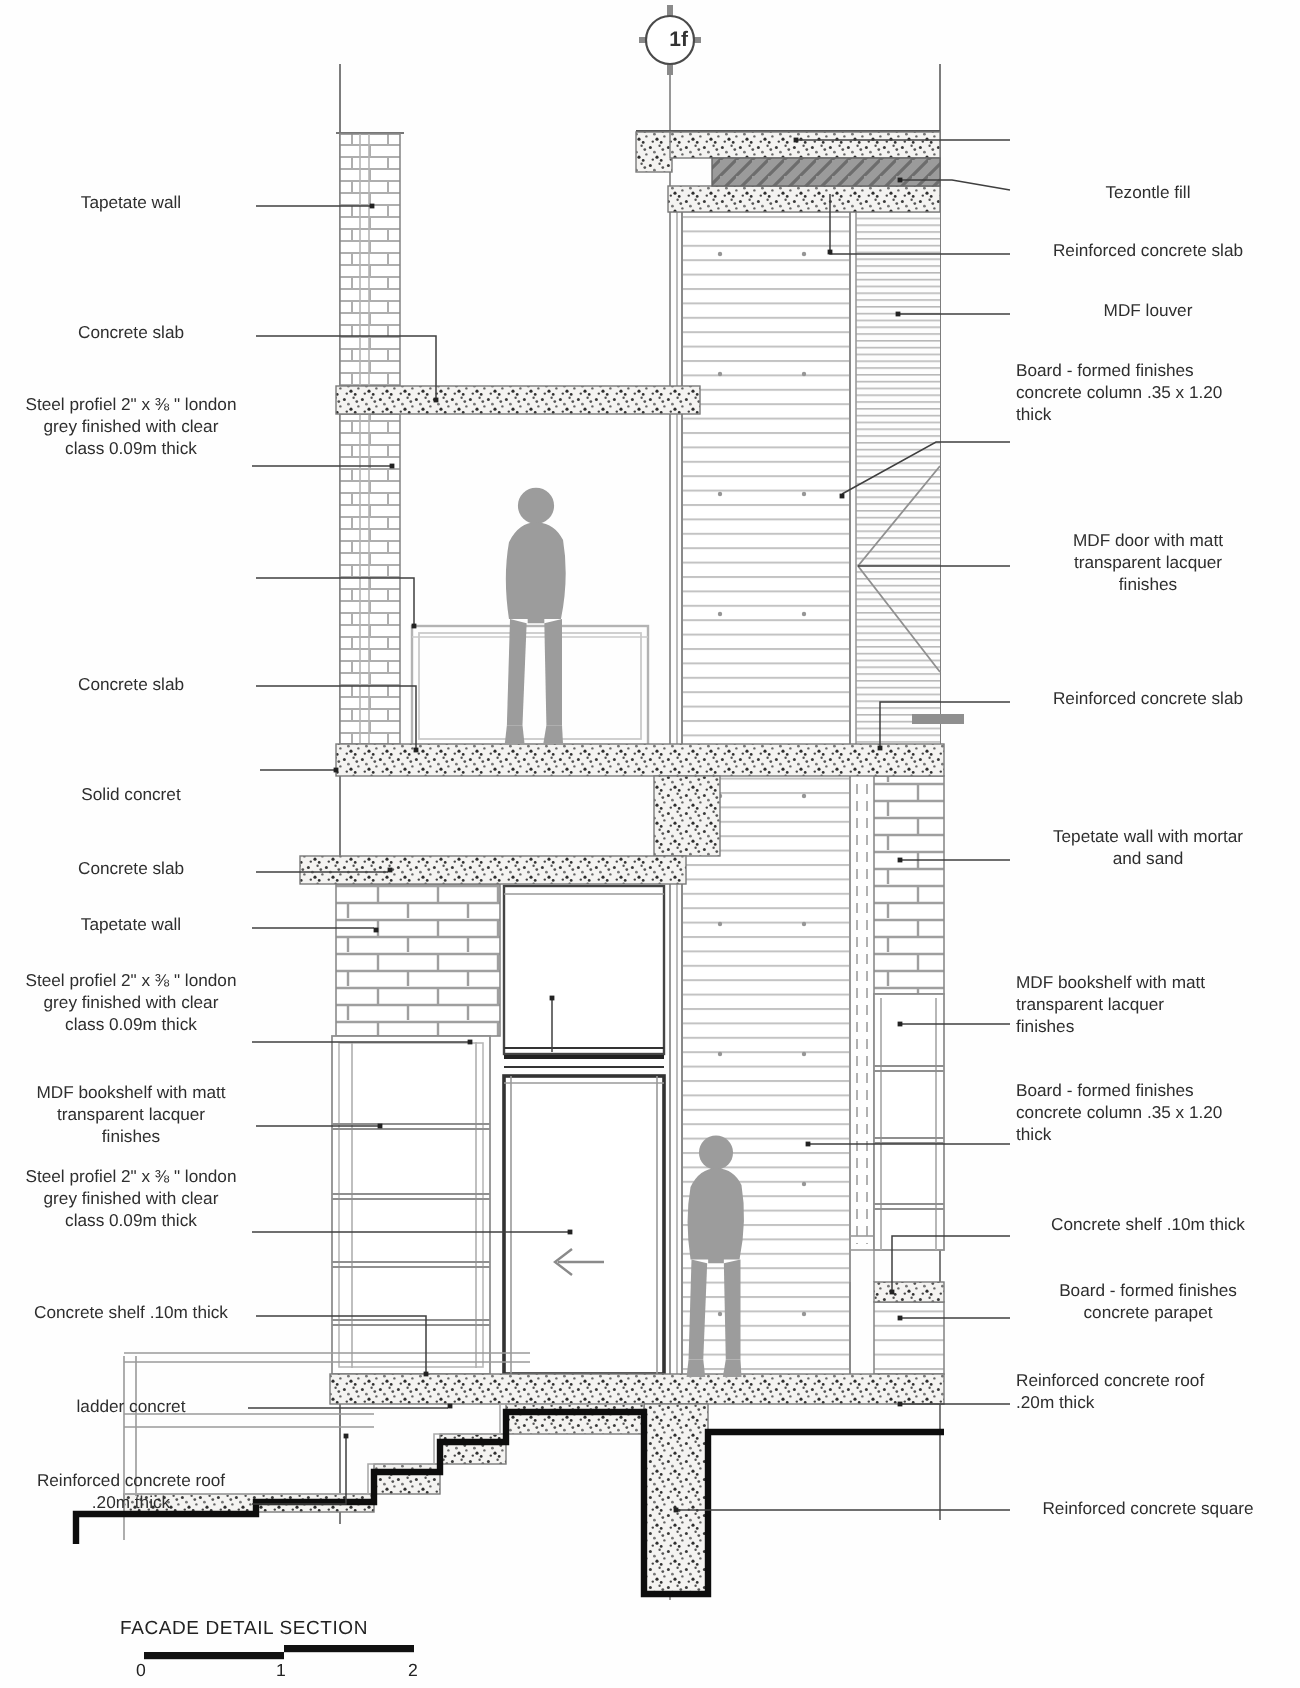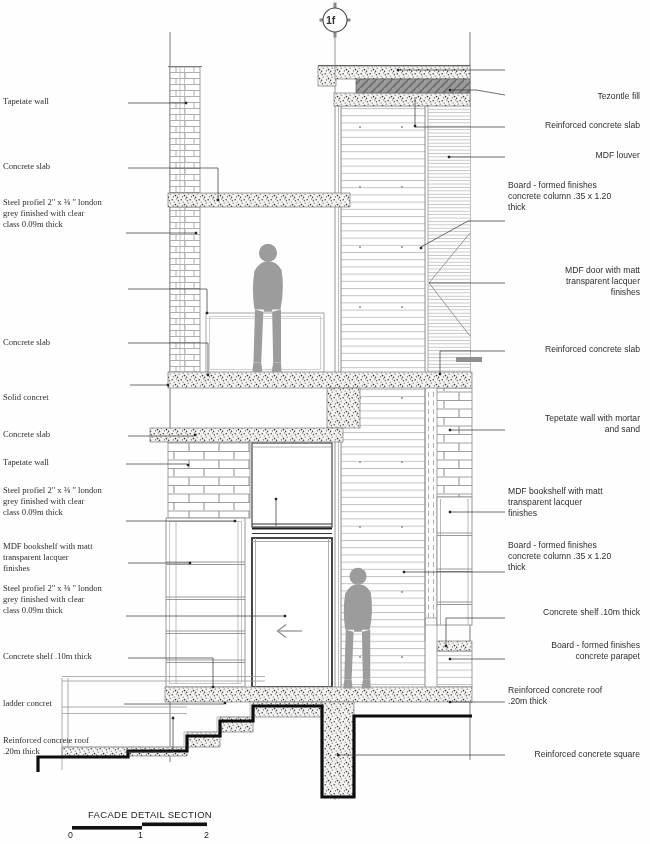--- a/index.html
+++ b/index.html
@@ -2,26 +2,26 @@
 <html><head>
 <meta charset="utf-8">
 <style>
   html,body{margin:0;padding:0;background:#fff;}
   #sheet{
     position:relative;width:650px;height:844px;background:#fefefe;
     font-family:"Liberation Sans", sans-serif;color:#2e2e2e;overflow:hidden;
   }
   #drawing-svg{position:absolute;left:0;top:0;}
   .lbl{position:absolute;font-size:8.6px;line-height:1.28;white-space:pre-line;}
-  .lbl-l{width:125px;left:3px;text-align:left;font-family:Liberation Serif, serif;}
-  .lbl-r{width:132px;left:508px;text-align:right;}
+  .lbl-l{width:125px;left:3px;text-align:center;}
+  .lbl-r{width:132px;left:508px;text-align:center;}
   .lbl-j{text-align:justify;}
-  #bubble-text{position:absolute;left:326px;top:14px;width:18px;text-align:left;
+  #bubble-text{position:absolute;left:326px;top:14px;width:18px;text-align:right;
     font-size:10.5px;font-weight:bold;color:#333;}
-  #title{position:absolute;left:88px;top:809px;width:160px;font-size:9.5px;
+  #title{position:absolute;left:60px;top:809px;width:160px;font-size:9.5px;
     letter-spacing:.3px;color:#222;}
   .scale-num{position:absolute;top:830px;font-size:8.8px;color:#222;width:12px;}
 </style>
 </head>
 <body>
 
 <div id="sheet">
 
 <svg id="drawing-svg" width="650" height="844" viewBox="0 0 650 844">
   <defs>

